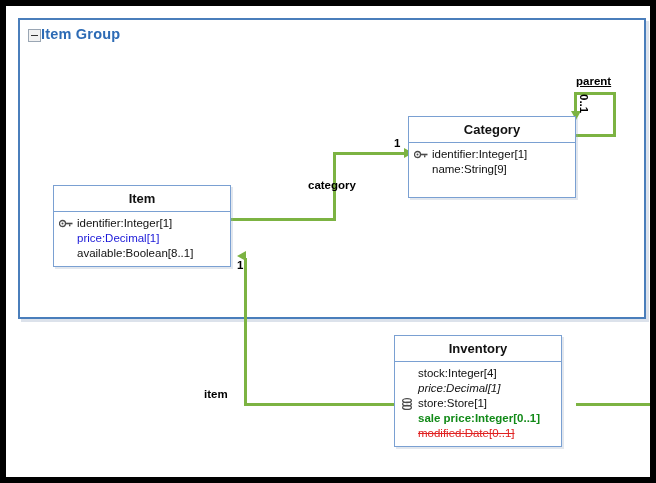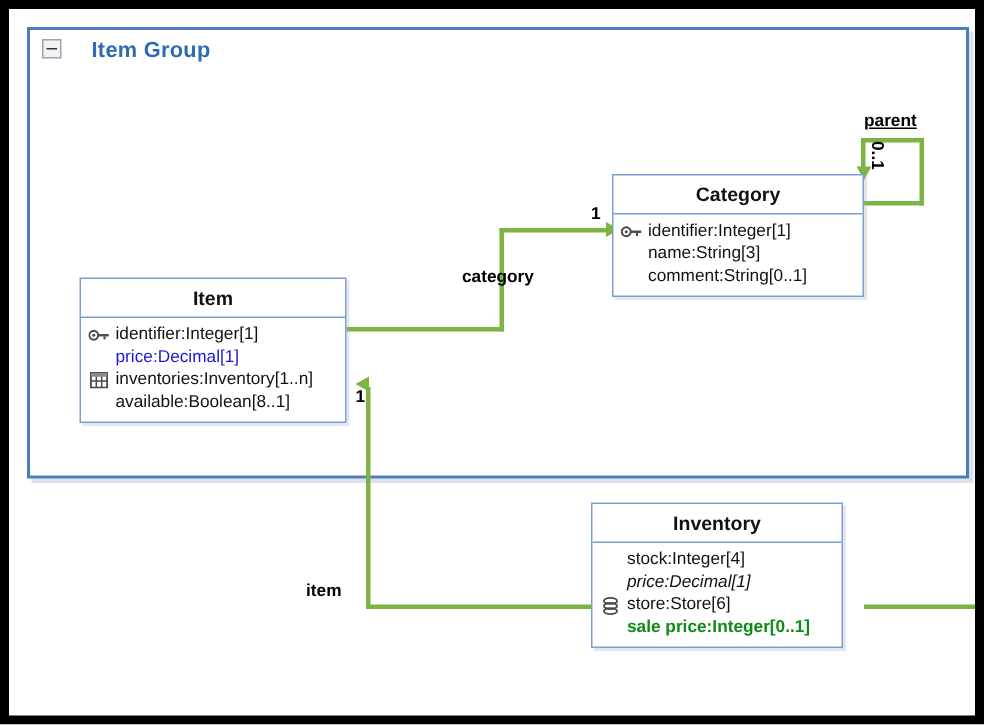--- a/index.html
+++ b/index.html
@@ -28,22 +28,22 @@
     border: 2px solid #4a7ebb;
     background: #ffffff;
     box-sizing: border-box;
     box-shadow: 3px 3px 0 rgba(140,160,190,0.30);
   }
   .group-header {
     position: absolute;
     left: 8px;
     top: 6px;
     display: flex;
-    align-items: flex-start;
-    gap: 20px;
+    align-items: flex-end;
+    gap: 0;
   }
   .collapse-icon {
     width: 13px;
     height: 13px;
     border: 1px solid #9aa6b4;
     background: #f2f2f2;
     position: relative;
     box-sizing: border-box;
     cursor: pointer;
   }
@@ -216,32 +216,20 @@
           </svg>
         </span>
         <span class="attr-text">identifier:Integer[1]</span>
       </div>
 
       <div class="attr-row">
         <span class="attr-icon blank"></span>
         <span class="attr-text t-blue">price:Decimal[1]</span>
       </div>
 
-      <div class="attr-row">
-        <span class="attr-icon">
-          <svg width="12" height="11" viewBox="0 0 12 11">
-            <rect x="0.6" y="0.6" width="10.8" height="9.8" fill="#ffffff" stroke="#4a4a4a" stroke-width="1.2"></rect>
-            <rect x="0.6" y="0.6" width="10.8" height="2.6" fill="#8a8a8a"></rect>
-            <line x1="0.6" y1="6" x2="11.4" y2="6" stroke="#4a4a4a" stroke-width="1"></line>
-            <line x1="4.2" y1="3.2" x2="4.2" y2="10.4" stroke="#4a4a4a" stroke-width="1"></line>
-            <line x1="7.8" y1="3.2" x2="7.8" y2="10.4" stroke="#4a4a4a" stroke-width="1"></line>
-          </svg>
-        </span>
-        <span class="attr-text">inventories:Inventory[1..n]</span>
-      </div>
 
       <div class="attr-row">
         <span class="attr-icon blank"></span>
         <span class="attr-text">available:Boolean[8..1]</span>
       </div>
 
     </div>
   </div>
 
   <div class="uml-class" id="class-category" style="left:402px; top:110px; width:168px;">
@@ -255,26 +243,25 @@
             <circle cx="3.5" cy="4.5" r="1" fill="#4a4a4a"></circle>
             <rect x="6" y="3.7" width="7.5" height="1.6" fill="#4a4a4a"></rect>
             <rect x="10" y="5.3" width="1.4" height="2" fill="#4a4a4a"></rect>
           </svg>
         </span>
         <span class="attr-text">identifier:Integer[1]</span>
       </div>
 
       <div class="attr-row">
         <span class="attr-icon blank"></span>
-        <span class="attr-text">name:String[3]</span>
-      </div>
-
-      <div class="attr-row">
-        <span class="attr-icon blank"></span>
-        <span class="attr-text">comment:String[0..1]</span>
+        <span class="attr-text">name:String[9]</span>
+      </div>
+
+      <div class="attr-row">
+        <span class="attr-icon blank"></span>
       </div>
 
     </div>
   </div>
 
   <div class="uml-class" id="class-inventory" style="left:388px; top:329px; width:168px;">
     <div class="uml-title">Inventory</div>
     <div class="uml-attrs">
 
       <div class="attr-row">
@@ -289,25 +276,29 @@
 
 
       <div class="attr-row">
         <span class="attr-icon">
           <svg width="12" height="12" viewBox="0 0 12 12">
             <ellipse cx="6" cy="2.6" rx="4.4" ry="2" fill="none" stroke="#4a4a4a" stroke-width="1.2"></ellipse>
             <ellipse cx="6" cy="6" rx="4.4" ry="2" fill="none" stroke="#4a4a4a" stroke-width="1.2"></ellipse>
             <ellipse cx="6" cy="9.4" rx="4.4" ry="2" fill="none" stroke="#4a4a4a" stroke-width="1.2"></ellipse>
           </svg>
         </span>
-        <span class="attr-text">store:Store[6]</span>
+        <span class="attr-text">store:Store[1]</span>
       </div>
 
       <div class="attr-row">
         <span class="attr-icon blank"></span>
         <span class="attr-text t-green">sale price:Integer[0..1]</span>
       </div>
 
+      <div class="attr-row">
+        <span class="attr-icon blank"></span>
+        <span class="attr-text t-red">modified:Date[0..1]</span>
+      </div>
 
     </div>
   </div>
 
 </div>
 
 </body></html>

